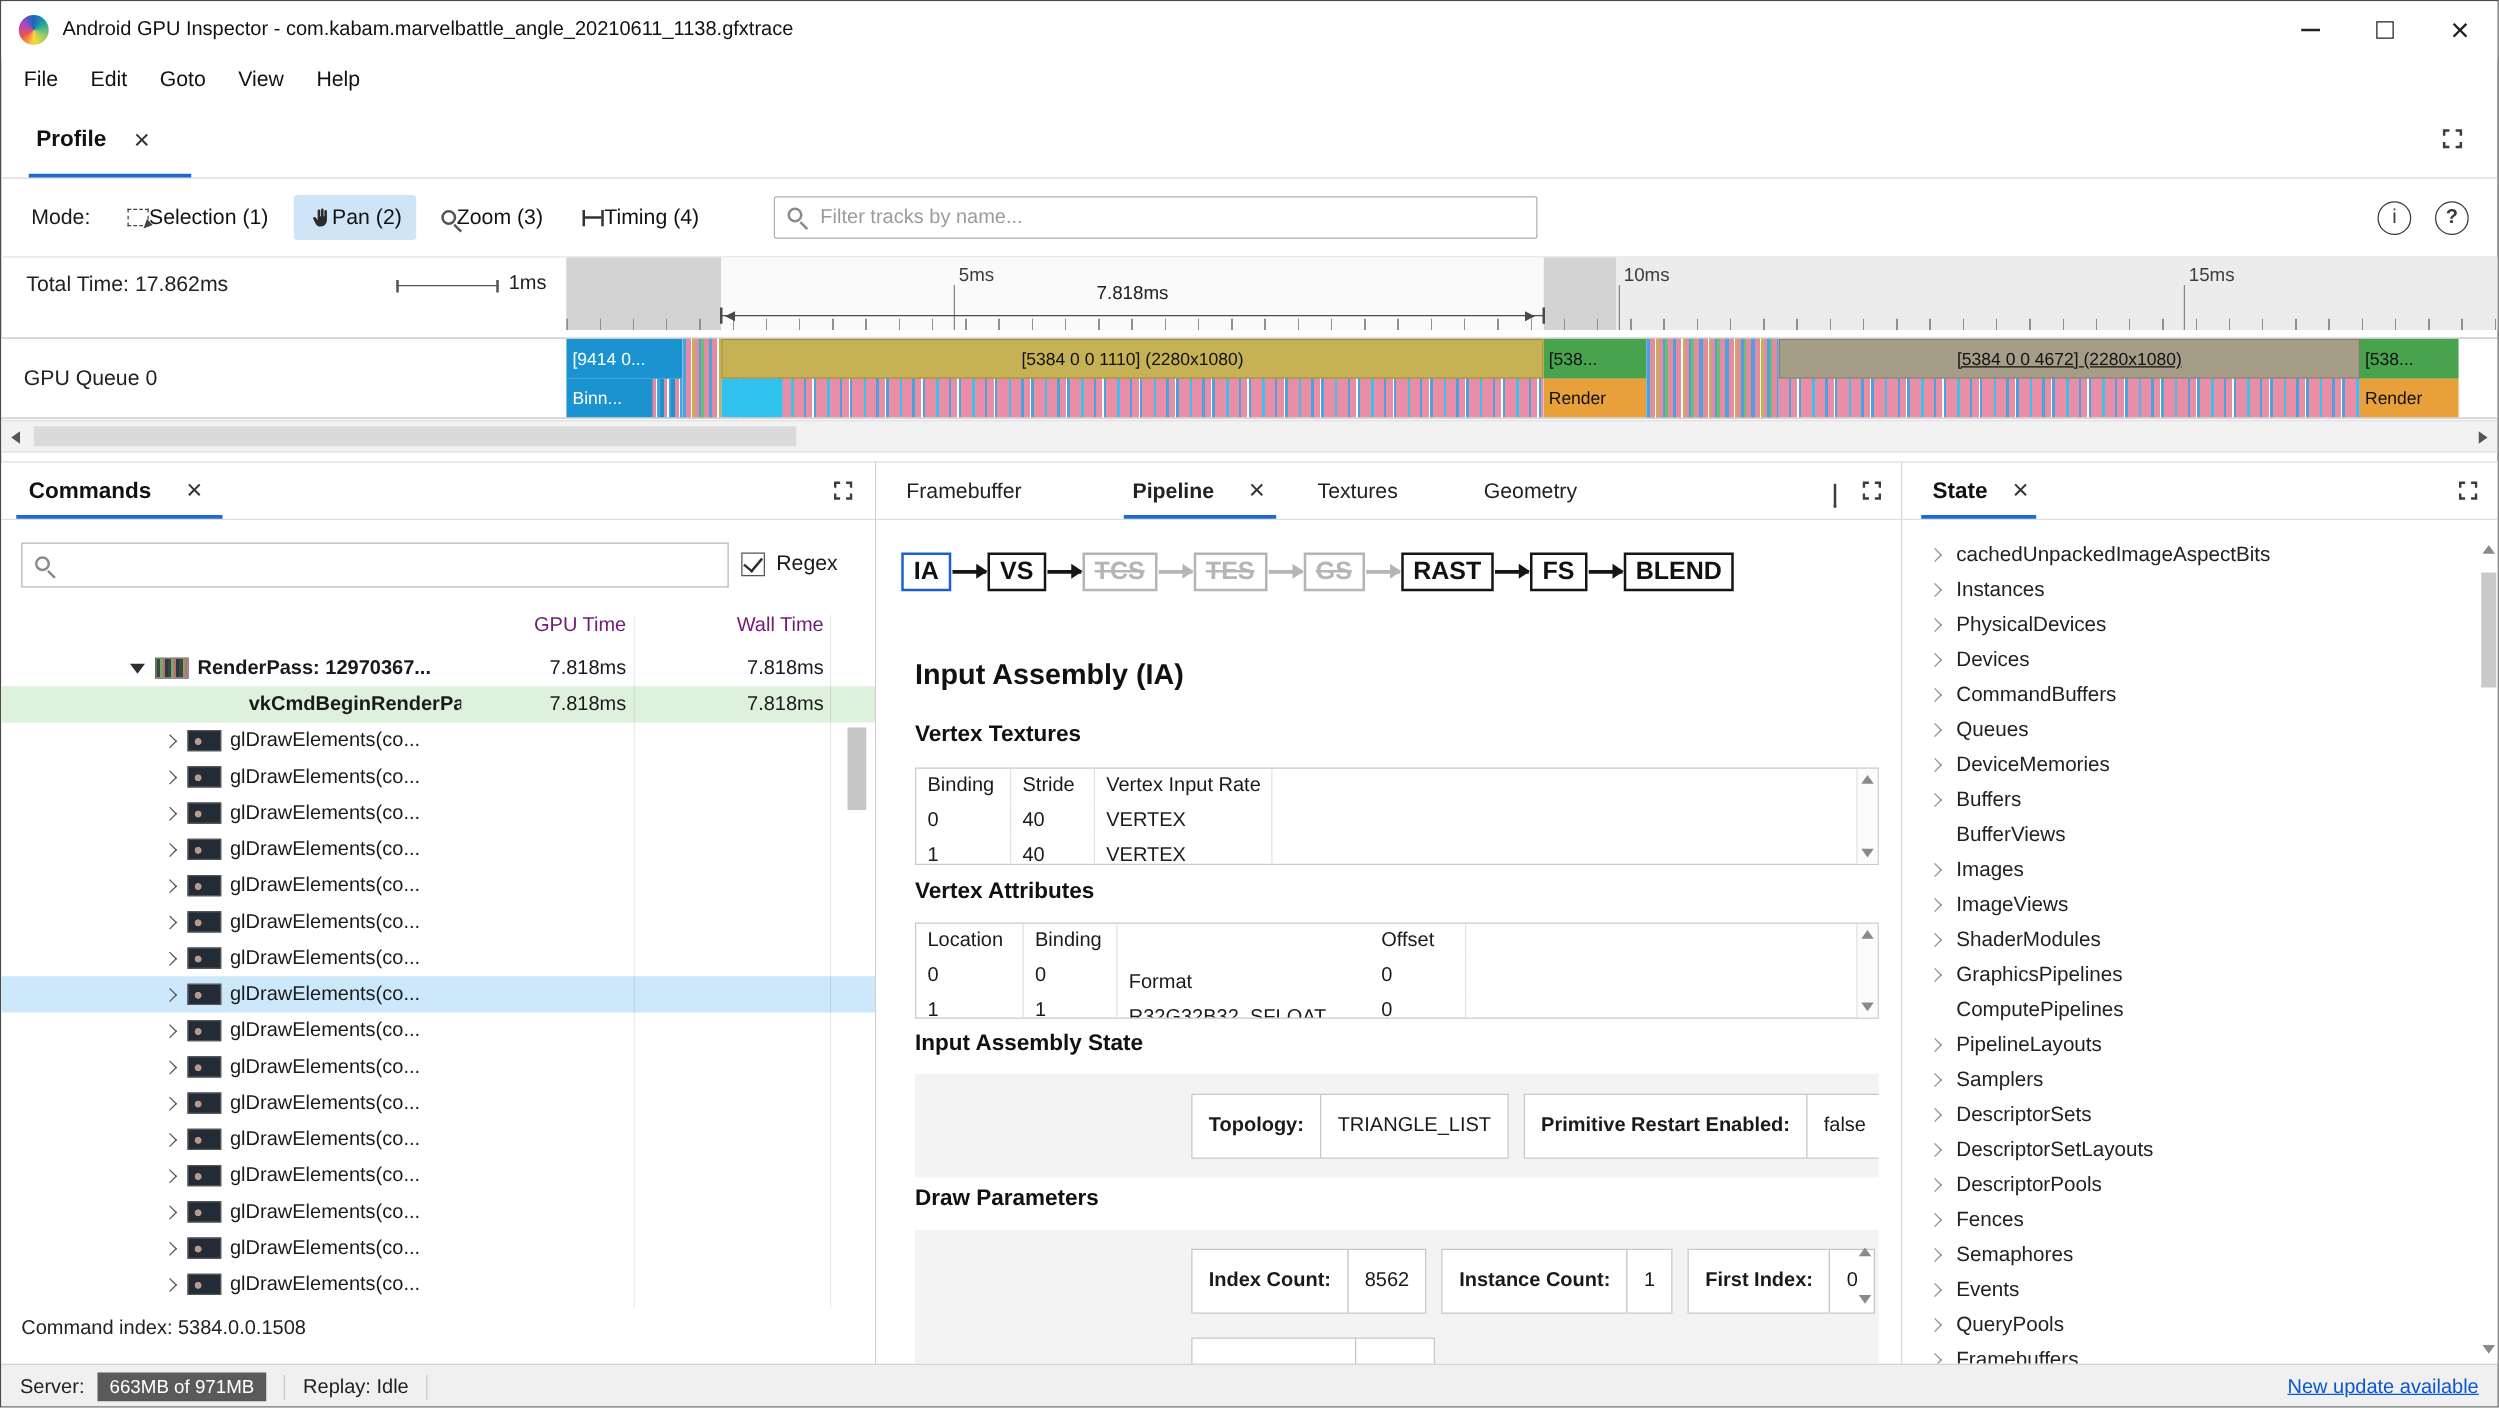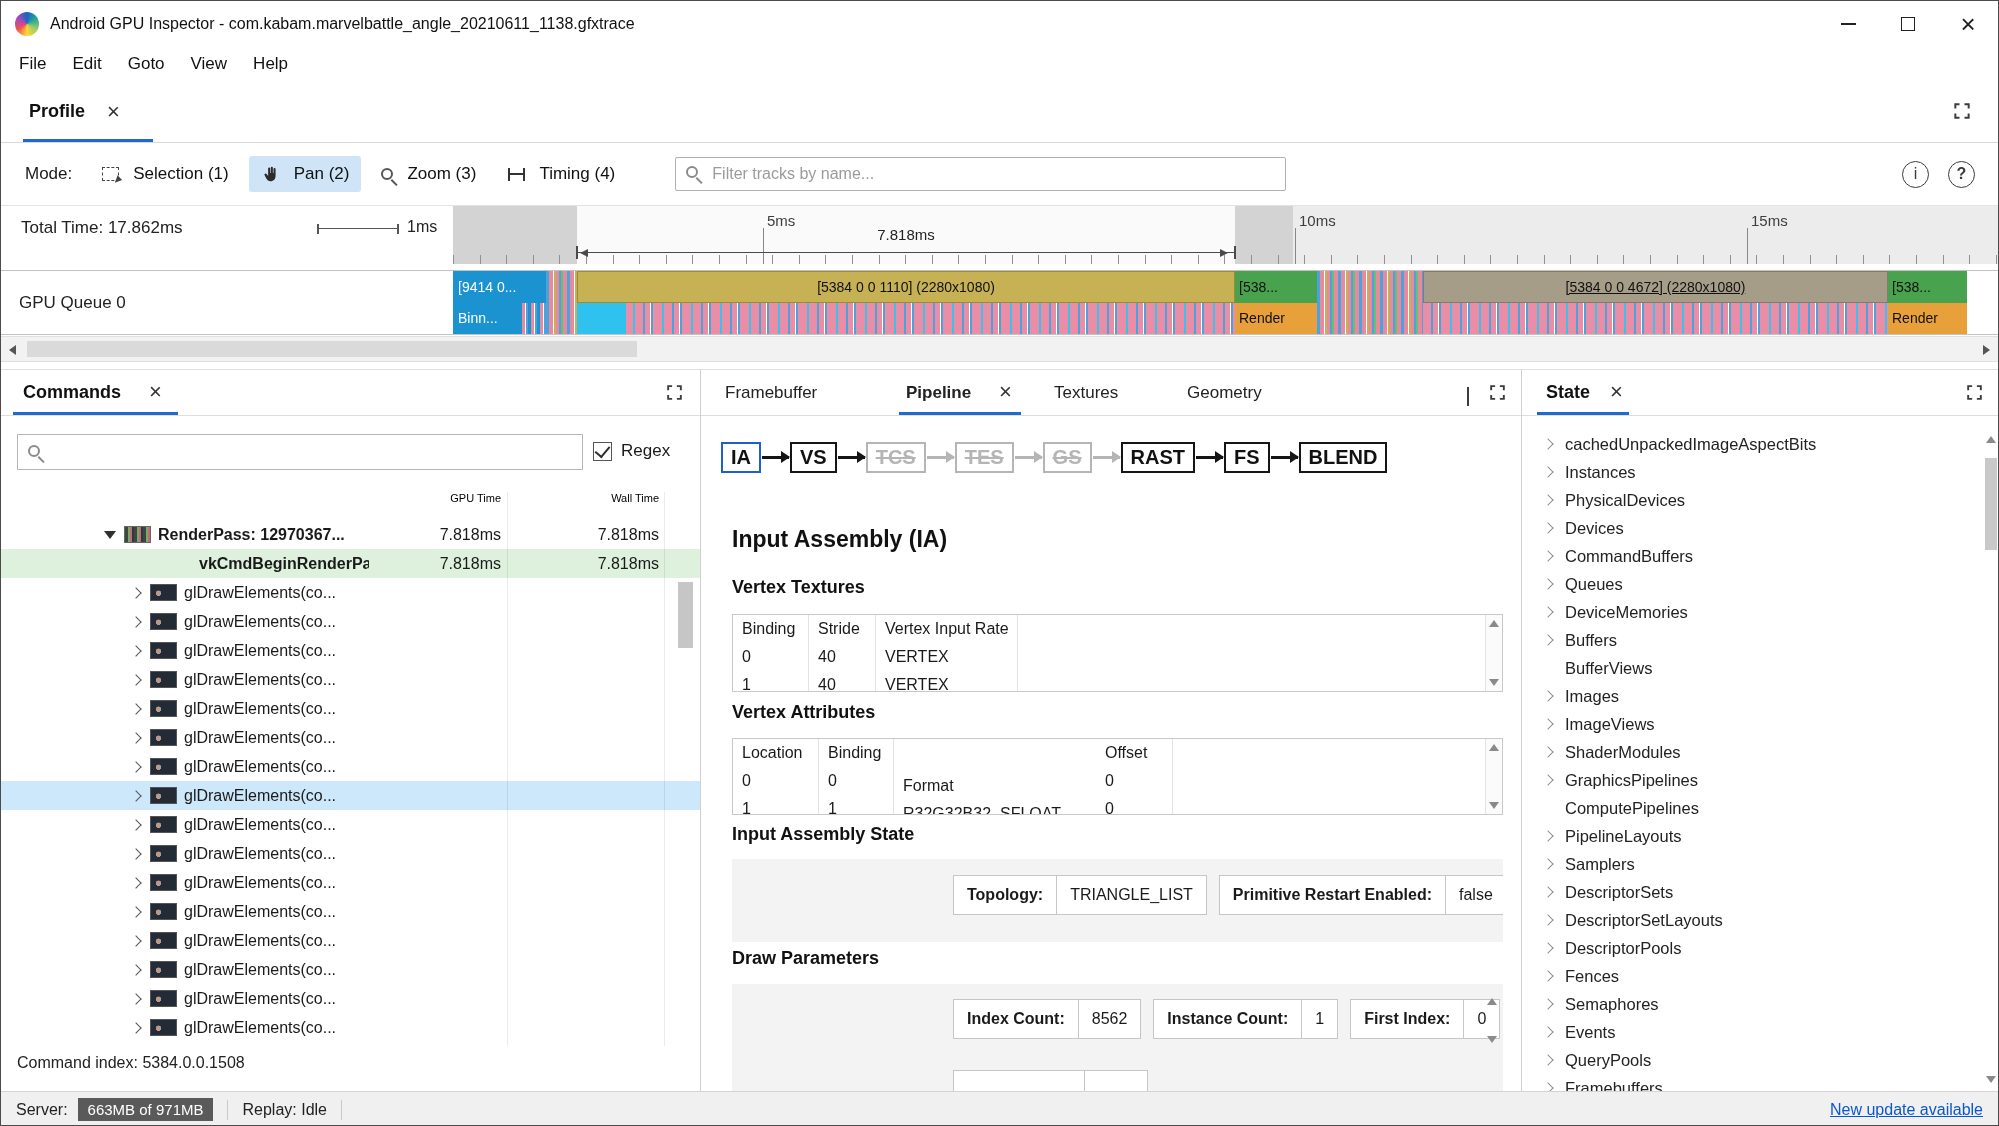--- a/index.html
+++ b/index.html
@@ -28,21 +28,21 @@
   .tab-bold{font-weight:bold;font-size:18px;color:#111;}
   .close-x{font-size:22px;line-height:1;color:#333;}
   .close-x::before{content:"\00d7";}
   .underline{position:absolute;bottom:0;height:3px;background:#2069cf;}
   .tabbar .underline{left:22px;width:130px;}
   .fs-abs{position:absolute;}
 
   
   .toolbar{position:absolute;left:0;top:142px;width:100%;height:62px;display:flex;align-items:center;padding-left:24px;}
   .mode-label{font-size:17px;margin-right:18px;}
-  .tool-btn{display:flex;align-items:center;gap:14px;padding:8px 12px;border-radius:3px;font-size:17px;margin-right:8px;color:#111;}
+  .tool-btn{display:flex;align-items:center;gap:0;padding:8px 12px;border-radius:3px;font-size:17px;margin-right:8px;color:#111;}
   .tool-btn.active{background:#cfe4f7;}
   .sel-icon{width:17px;height:14px;border:1.6px dashed #444;position:relative;}
   .sel-icon::after{content:"";position:absolute;right:-4px;bottom:-4px;border-left:6px solid #444;border-top:3px solid transparent;border-bottom:5px solid transparent;transform:rotate(20deg);}
   .mag{position:relative;width:12px;height:12px;border:2px solid #555;border-radius:50%;flex:0 0 auto;}
   .mag::after{content:"";position:absolute;left:9px;top:9px;width:8px;height:2.4px;background:#555;transform:rotate(45deg);transform-origin:0 0;}
   .timing-icon{width:17px;height:13px;border-left:2.4px solid #333;border-right:2.4px solid #333;position:relative;}
   .timing-icon::after{content:"";position:absolute;left:0;right:0;top:50%;height:2.4px;margin-top:-1.2px;background:#333;}
   .filter-wrap{position:relative;margin-left:40px;}
   .filter-wrap .mag{position:absolute;left:11px;top:9px;border-color:#8a8a8a;}
   .filter-wrap .mag::after{background:#8a8a8a;}
@@ -110,21 +110,21 @@
   #commands .panel-header .tab-bold{position:absolute;left:22px;top:12px;}
   #commands .panel-header .close-x{position:absolute;left:148px;top:11px;}
   #commands .underline{left:12px;width:165px;}
   #commands .panel-header .fs-abs{right:16px;top:13px;}
   .cmd-search{position:absolute;left:16px;top:64px;width:566px;height:36px;border:1px solid #b7b7b7;}
   .cmd-search .mag{position:absolute;left:10px;top:10px;border-color:#8a8a8a;}
   .cmd-search .mag::after{background:#8a8a8a;}
   .checkbox{position:absolute;left:592px;top:72px;width:19px;height:19px;border:1.7px solid #555;background:#fff;}
   .checkbox::after{content:"";position:absolute;left:4px;top:0px;width:7px;height:12px;border-right:2.2px solid #2e2e2e;border-bottom:2.2px solid #2e2e2e;transform:rotate(40deg);}
   .regex-label{position:absolute;left:620px;top:71px;font-size:17px;}
-  .cmd-colhead{position:absolute;top:122px;height:28px;font-size:11px;color:#000000;}
+  .cmd-colhead{position:absolute;top:122px;height:28px;font-size:16px;color:#701a75;}
   .col-gpu{left:380px;width:120px;text-align:right;}
   .col-wall{left:520px;width:138px;text-align:right;}
   .col-sep{position:absolute;top:122px;height:554px;width:1px;background:rgba(0,0,0,0.08);z-index:3;}
   .cmd-rows{position:absolute;left:0;top:150px;right:0;}
   .cmd-row{position:relative;height:29px;display:flex;align-items:center;font-size:16px;}
   .cmd-row .twisty{flex:0 0 auto;}
   .cmd-row .thumb{flex:0 0 auto;}
   .cmd-row.renderpass{padding-left:103px;font-weight:bold;}
   .cmd-row.begin{padding-left:198px;font-weight:bold;}
   .cmd-row.draw{padding-left:131px;}
@@ -164,21 +164,21 @@
   .trow{display:flex;height:28px;align-items:stretch;}
   .tcell{display:flex;align-items:center;padding:0 9px;border-right:1px solid #e2e2e2;font-size:16px;white-space:nowrap;}
   .cfill{flex:1;border-right:none;}
   .vb-table .c1{width:76px;} .vb-table .c2{width:67px;} .vb-table .c3{width:142px;}
   .va-table .c1{width:86px;} .va-table .c2{width:75px;} .va-table .c3{width:202px;margin-top:47px;} .va-table .c4{width:77px;}
   .scroll-strip{position:absolute;right:0;top:0;bottom:0;width:17px;border-left:1px solid #e2e2e2;background:#fbfbfb;}
   .scroll-strip .tri-up{position:absolute;left:3px;top:5px;}
   .scroll-strip .tri-down{position:absolute;left:3px;bottom:5px;}
   .pband{position:absolute;left:31px;width:771px;background:#f3f3f3;overflow:hidden;}
   .cell-row{position:absolute;display:flex;}
-  .cell{height:40px;border:1px solid #c6c6c6;background:#fff;display:flex;align-items:center;padding:0 13px;font-size:16px;white-space:nowrap;}
+  .cell{height:52px;border:1px solid #c6c6c6;background:#fff;display:flex;align-items:center;padding:0 13px;font-size:16px;white-space:nowrap;}
   .cell + .cell{margin-left:-1px;}
   .cell.lbl{font-weight:bold;}
   .pair-gap{width:12px;}
   .dp-band .tri-up{position:absolute;right:6px;top:14px;}
   .dp-band .tri-down{position:absolute;right:6px;top:52px;}
 
   
   #statepanel{left:1521px;width:478px;}
   #statepanel .panel-header .tab-bold{position:absolute;left:24px;top:12px;}
   #statepanel .panel-header .close-x{position:absolute;left:88px;top:11px;}

